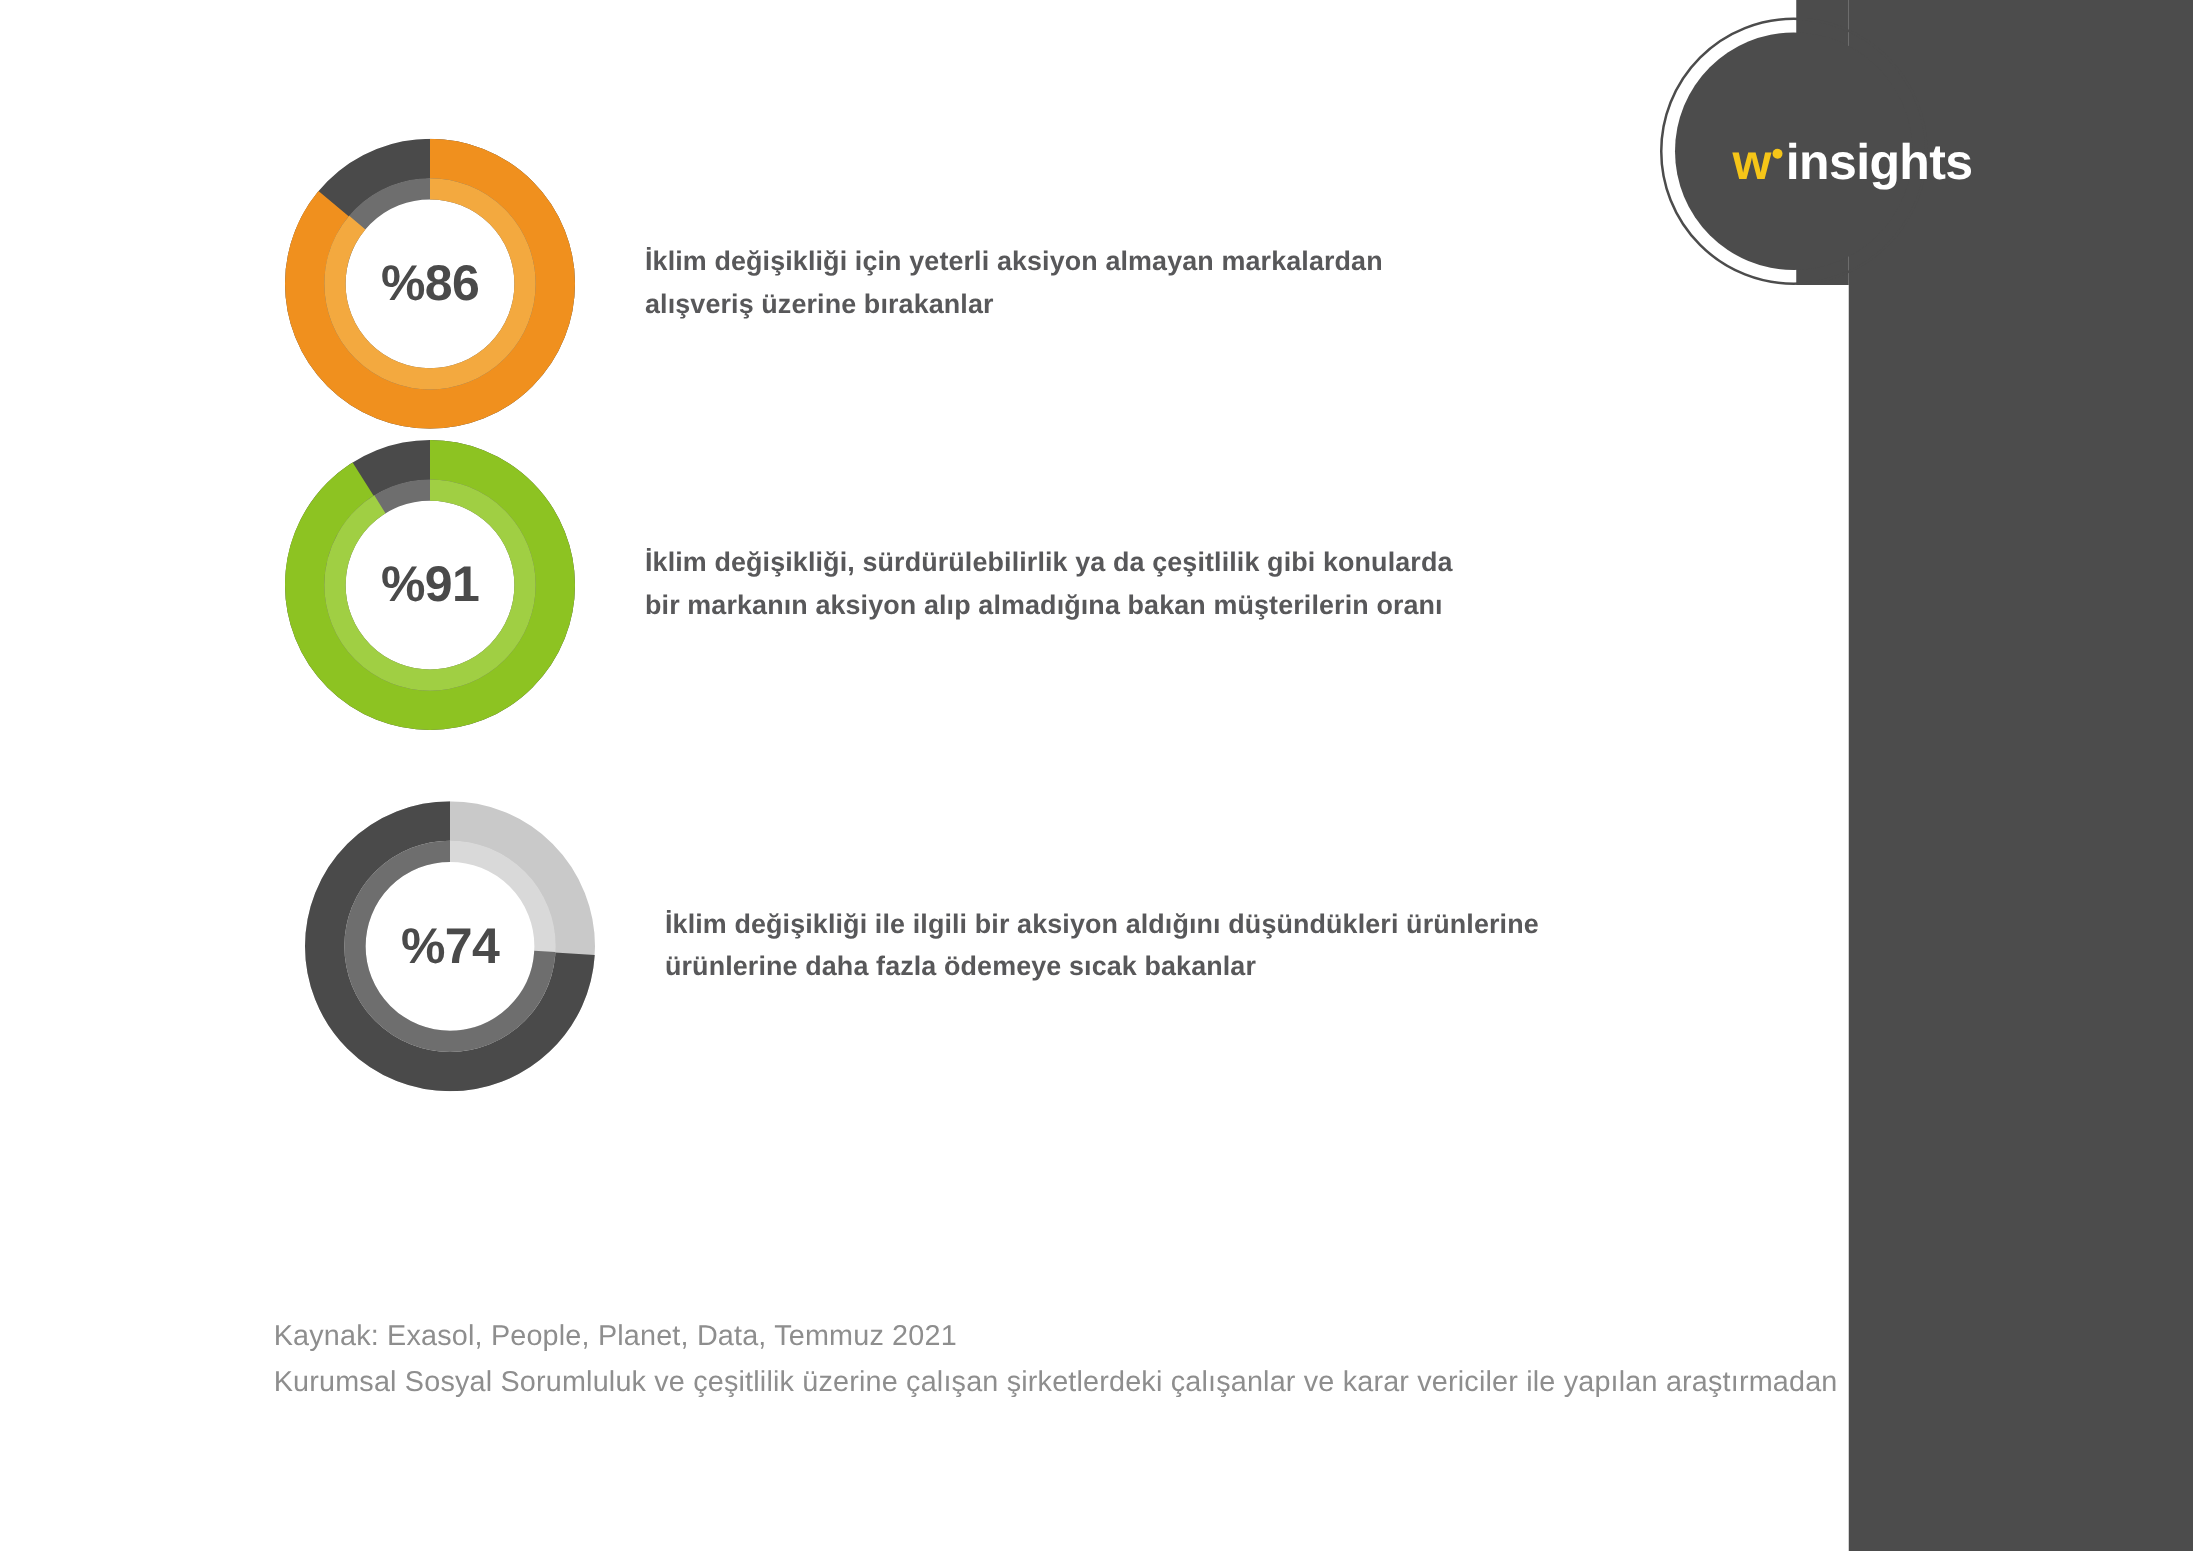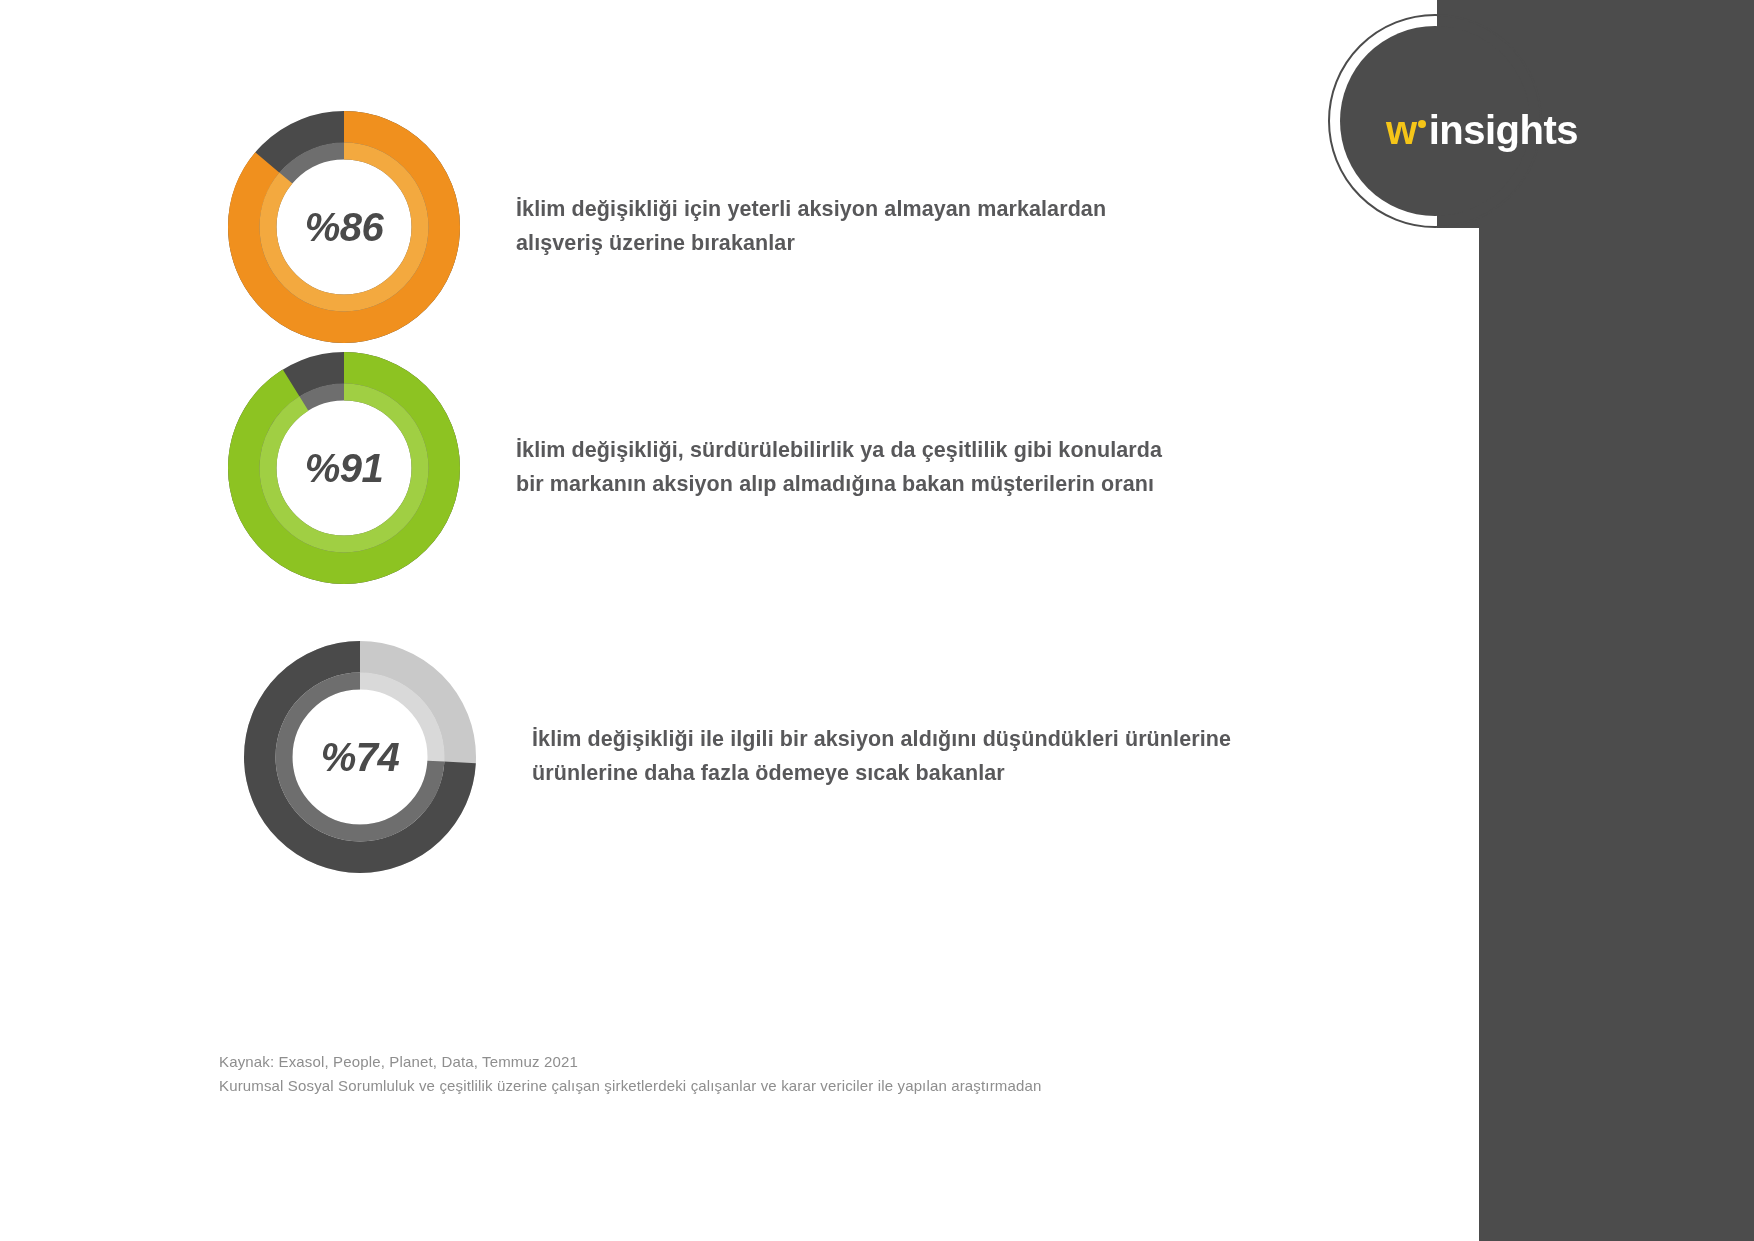--- a/index.html
+++ b/index.html
@@ -92,21 +92,20 @@
   #stat-row-0 { top: 111px; }
   #stat-row-1 { top: 352px; }
   #stat-row-2 { top: 641px; padding-left: 16px; }
 
   .donut-wrap {
     position: relative;
     width: 232px;
     height: 232px;
     margin-left: 228px;
     flex: 0 0 auto;
-    font-style: italic;
   }
   .donut-svg {
     position: absolute;
     inset: 0;
     display: block;
   }
   .donut-label {
     position: absolute;
     inset: 0;
     display: flex;
@@ -127,21 +126,21 @@
     line-height: 1.58;
     letter-spacing: 0.1px;
   }
   .stat-text .line { display: block; white-space: nowrap; }
 
   
   #footer {
     position: absolute;
     left: 219px;
     top: 1050px;
-    font-size: 15px;
+    font-size: 23px;
     color: #8e8e8e;
     line-height: 1.63;
     letter-spacing: 0.15px;
     font-weight: 400;
   }
   #footer .line { display: block; white-space: nowrap; }
 </style>
 </head>
 <body>
 

